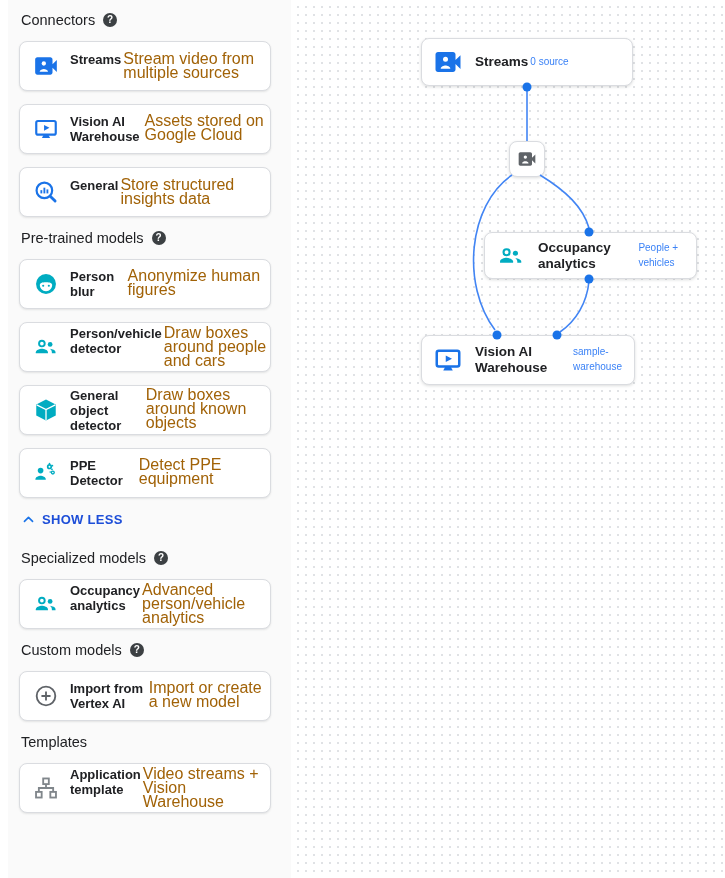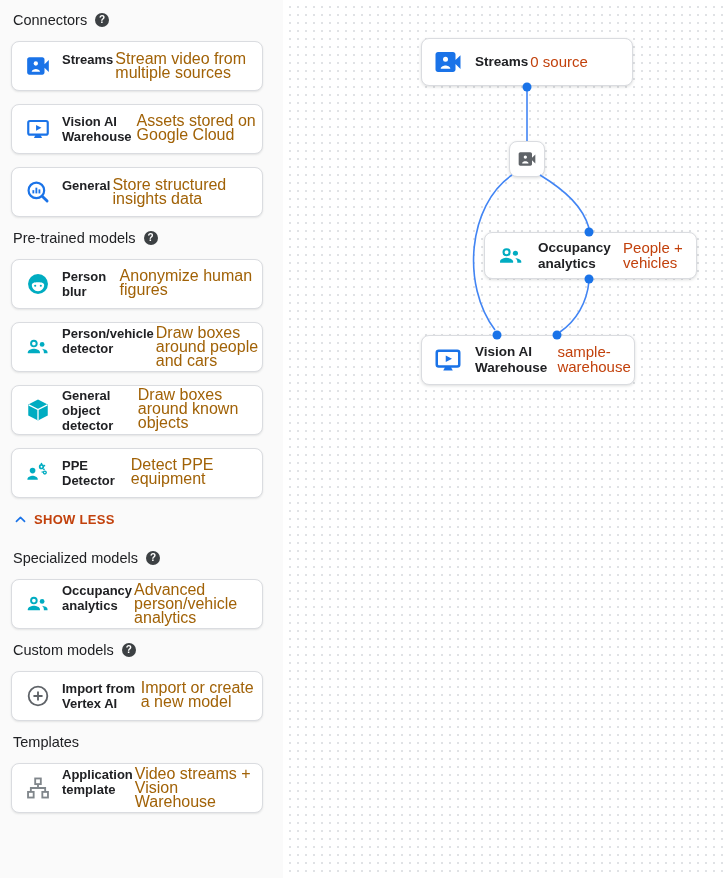--- a/index.html
+++ b/index.html
@@ -3,21 +3,21 @@
 <meta charset="utf-8">
 <style>
   html,body{margin:0;padding:0;}
   body{
     width:725px;height:878px;position:relative;overflow:hidden;
     font-family:"Liberation Sans",sans-serif;background:#fff;
     -webkit-font-smoothing:antialiased;
   }
   
   .sidebar{
-    position:absolute;left:0;top:0;bottom:0;width:283px;
+    position:absolute;left:8px;top:0;bottom:0;width:283px;
     background:#fafafa;padding:12px 0 0 11px;box-sizing:border-box;z-index:5;
   }
   .section-header{
     display:flex;align-items:center;gap:8px;height:16px;
     margin:12px 0 13px 2px;font-size:14.5px;color:#202124;
   }
   .section-header.first{margin-top:0;}
   .section-header.mt0{margin-top:23px;}
   .help-dot{
     width:14px;height:14px;border-radius:50%;background:#3c4043;color:#fff;
@@ -29,36 +29,36 @@
     border:1px solid #dadce0;border-radius:8px;box-sizing:border-box;
     display:flex;align-items:center;padding-left:13px;gap:11px;
     box-shadow:0 1px 2px rgba(60,64,67,.12);cursor:grab;
   }
   .card .ic{width:26px;height:26px;flex:0 0 auto;display:flex;align-items:center;justify-content:center;}
   .card-text{display:flex;flex-direction:row;gap:2px;min-width:0;}
   .c-title{font-size:13px;font-weight:600;color:#202124;line-height:15px;}
   .c-sub{font-size:16px;color:#a16207;line-height:14px;}
   .show-less{
     display:flex;align-items:center;gap:6px;margin:8px 0 0 2px;height:16px;
-    color:#c2410c;font-size:13px;font-weight:600;letter-spacing:.3px;cursor:pointer;
+    color:#1d4ed8;font-size:13px;font-weight:600;letter-spacing:.3px;cursor:pointer;
   }
   
   .canvas{
     position:absolute;left:283px;top:0;right:0;bottom:0;background:#fff;
     background-image:radial-gradient(circle,#e0e2e5 1px,transparent 1.25px);
     background-size:8px 8px;background-position:3px 3px;
   }
   .node{
     position:absolute;background:#fff;border:1px solid #dadce0;border-radius:8px;
     box-sizing:border-box;display:flex;align-items:center;padding-left:11px;gap:12px;
     box-shadow:0 1px 3px rgba(60,64,67,.18);cursor:grab;z-index:2;
   }
   .node .ic{width:30px;height:30px;flex:0 0 auto;display:flex;align-items:center;justify-content:center;}
   .n-title{font-size:13.5px;font-weight:600;color:#202124;line-height:16px;}
-  .n-sub{font-size:15px;color:#c2410c;line-height:15px;}
+  .n-sub{font-size:10px;color:#3b82f6;line-height:15px;}
   .mini-node{
     position:absolute;width:36px;height:36px;background:#fff;border:1px solid #dadce0;
     border-radius:8px;box-sizing:border-box;display:flex;align-items:center;justify-content:center;
     box-shadow:0 1px 3px rgba(60,64,67,.18);cursor:grab;z-index:2;
   }
   .edges{position:absolute;left:0;top:0;width:442px;height:878px;z-index:3;pointer-events:none;}
 </style>
 </head>
 <body>
 

